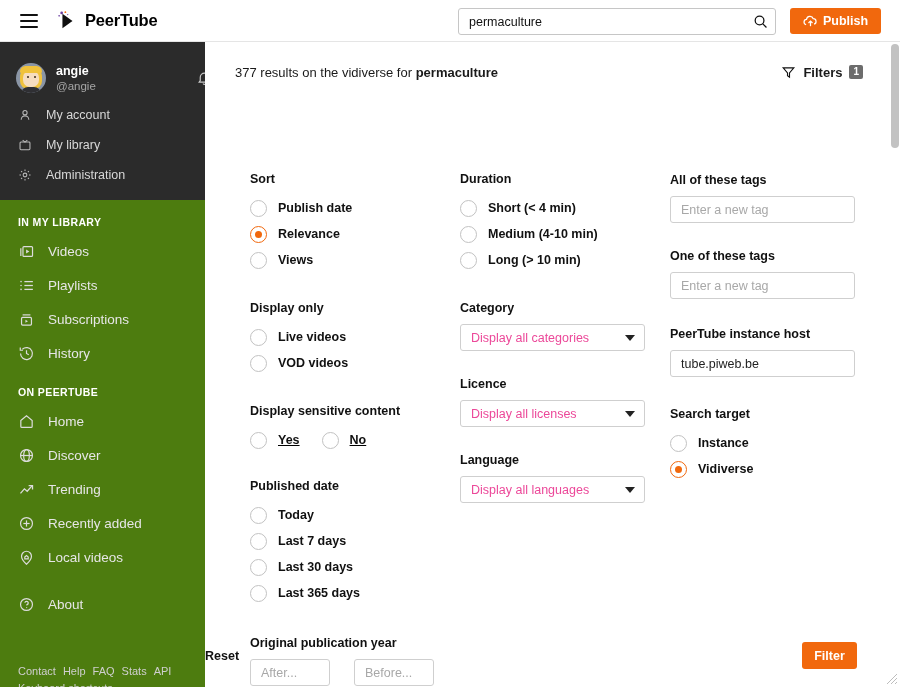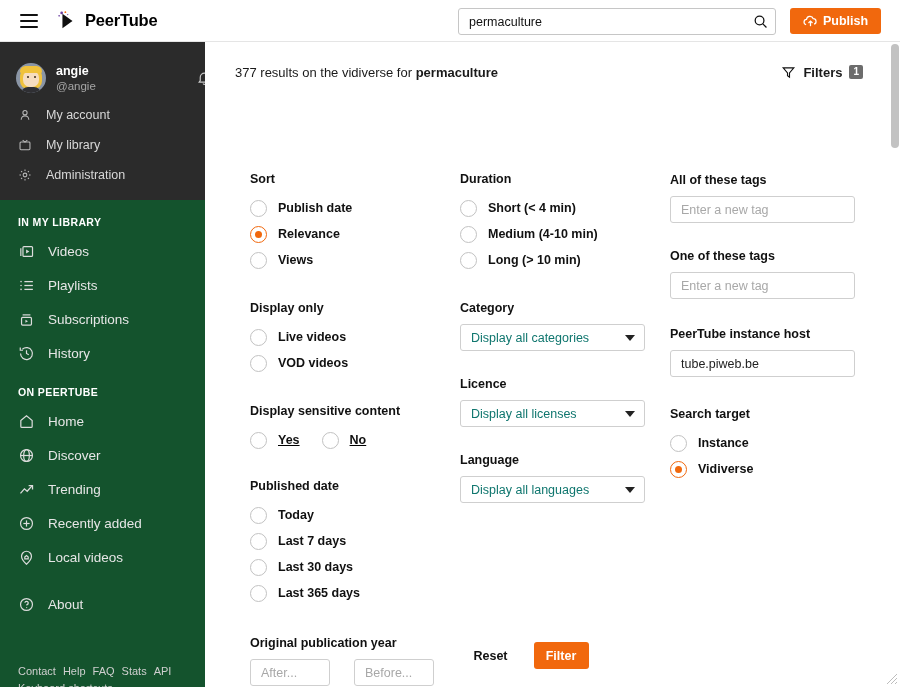--- a/index.html
+++ b/index.html
@@ -44,21 +44,21 @@
   #publishbtn {
     position: absolute; left: 790px; top: 8px; width: 91px; height: 26px;
     background: #F1680D; border: none; border-radius: 3px; color: #fff;
     font-family: "Liberation Sans", sans-serif; font-size: 12.5px; font-weight: bold;
     display: flex; align-items: center; justify-content: center; gap: 5px; cursor: pointer;
   }
 
   
   #sidebar {
     position: absolute; left: 0; top: 42px; width: 230px; height: 645px;
-    background: #14532d; color: #e8e8e8; overflow: hidden;
+    background: #4d7c0f; color: #e8e8e8; overflow: hidden;
   }
   #userblock {
     background: #2b2b2b; height: 158px; padding-top: 14px;
   }
   #userrow { display: flex; align-items: center; padding: 0 14px 0 16px; height: 44px; cursor: pointer; }
   #avatar {
     width: 30px; height: 30px; border-radius: 50%; background: #8a95a5;
     position: relative; overflow: hidden; flex-shrink: 0;
   }
   #avatar .hair-back { position: absolute; left: 4px; top: 3px; width: 22px; height: 23px; background: #f0c23c; border-radius: 11px 11px 8px 8px; }
@@ -140,39 +140,39 @@
   }
   .radiorow .rlabel { margin-left: 11px; font-size: 12.5px; font-weight: bold; color: #111; }
   .inline-radios { display: flex; align-items: center; text-decoration: underline; }
   .inline-radios .radiorow { margin-right: 22px; }
 
   .selectbox {
     width: 185px; height: 27px; border: 1px solid #cfcfcf; border-radius: 3px;
     background: #fff; display: flex; align-items: center; padding: 0 9px 0 10px;
     cursor: pointer; position: relative;
   }
-  .selectbox .selval { font-size: 12.5px; color: #0f766e; }
+  .selectbox .selval { font-size: 12.5px; color: #ec4899; }
   .selectbox .caret {
     margin-left: auto; width: 0; height: 0;
     border-left: 5px solid transparent; border-right: 5px solid transparent;
     border-top: 6px solid #222;
   }
 
   .textinput {
     width: 185px; height: 27px; border: 1px solid #cfcfcf; border-radius: 3px;
     background: #fff; padding: 0 10px; font-family: "Liberation Sans", sans-serif;
     font-size: 12.5px; color: #222; outline: none;
   }
   .textinput::placeholder { color: #a8a8a8; }
   .yearrow { display: flex; gap: 24px; }
   .yearinput { width: 80px; }
 
   #actions {
     position: absolute; left: 0; top: 540px; width: 688px;
-    display: flex; align-items: center; justify-content: center;
+    display: flex; align-items: center; justify-content: space-between;
     padding-right: 36px; gap: 26px;
   }
   #resetbtn {
     background: transparent; border: none; cursor: pointer;
     font-family: "Liberation Sans", sans-serif; font-size: 12.5px;
     font-weight: bold; color: #111;
   }
   #filterapply {
     background: #F1680D; border: none; border-radius: 3px; color: #fff;
     font-family: "Liberation Sans", sans-serif; font-size: 12.5px; font-weight: bold;

